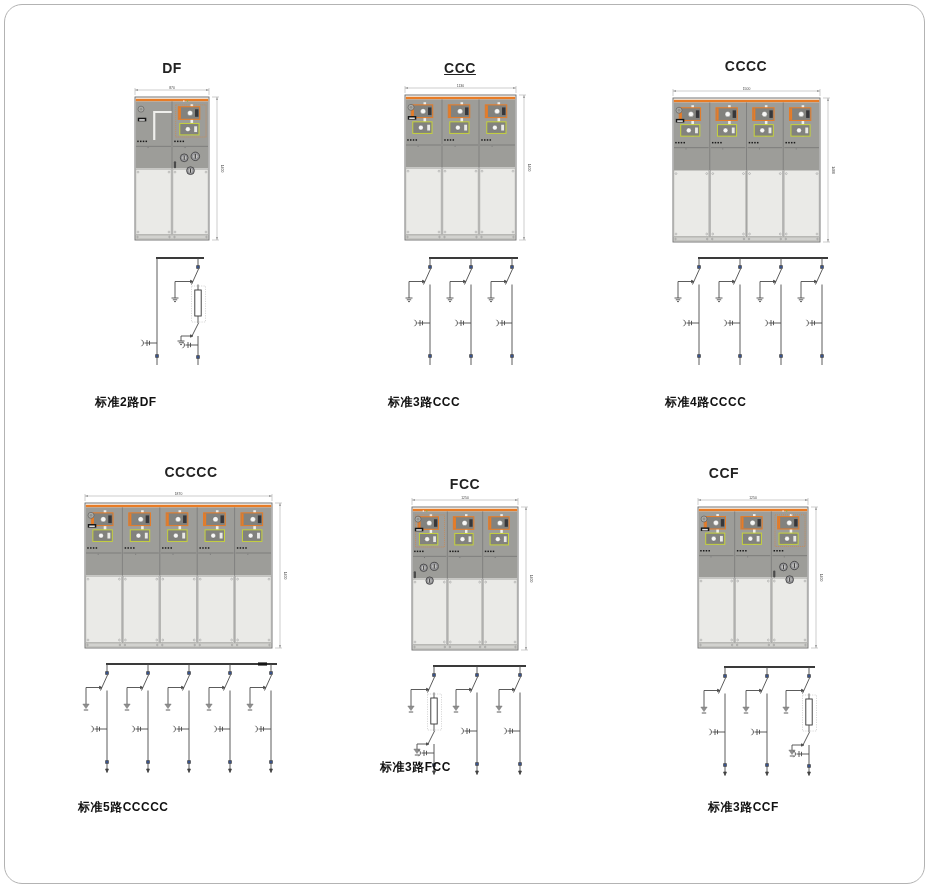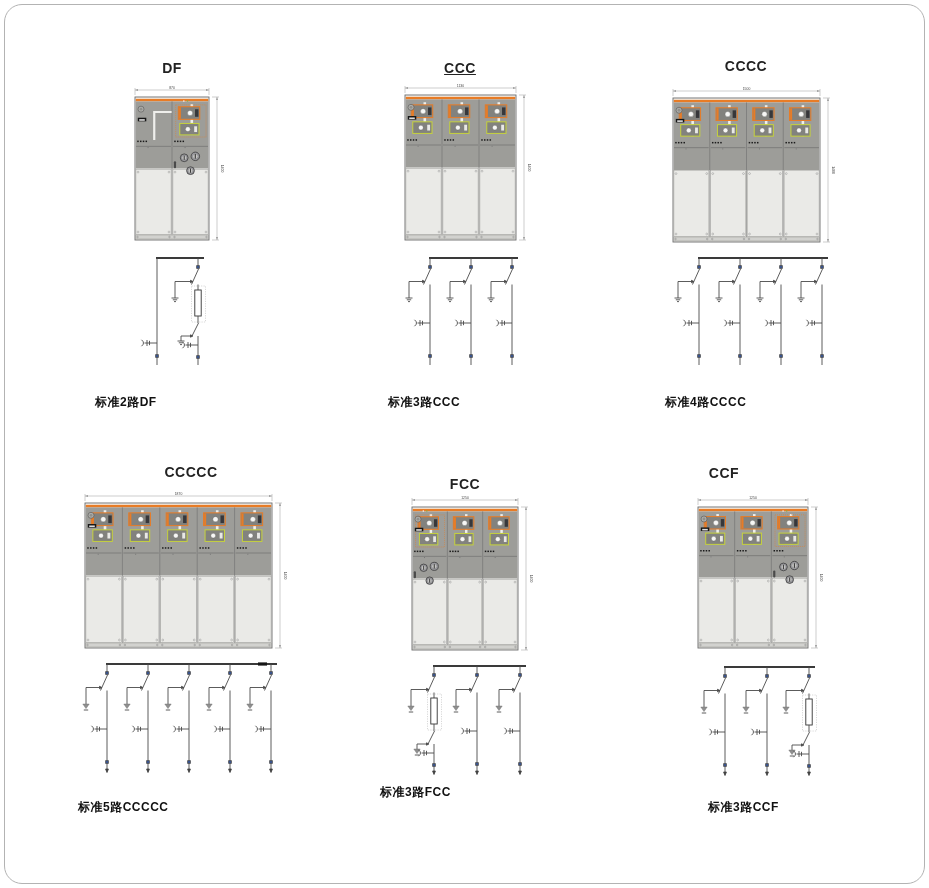--- a/index.html
+++ b/index.html
@@ -841,21 +841,21 @@
           <line x1="116" y1="31.5" x2="116" y2="112"></line>
           <line x1="103.5" y1="70" x2="116" y2="70"></line>
           <path d="M100.5,66.8 Q104.5,70 100.5,73.2" fill="none"></path>
           <line x1="106" y1="67" x2="106" y2="73"></line>
           <line x1="108.5" y1="67.8" x2="108.5" y2="72.2"></line>
           <rect x="114.7" y="101.7" width="2.6" height="2.6" fill="#3457a6"></rect>
           <path d="M114.6,110 h2.8 L116,113.5 Z" fill="#333"></path>
         </g>
       </svg>
     </div>
-  <div class="caption" id="g4-cap" style="left: 380px; top: 784px;">标准3路FCC</div>
+  <div class="caption" id="g4-cap" style="left: 380px; top: 759px;">标准3路FCC</div>
 </div>
 
 <div class="group">
   <div class="title" id="g5-title" style="left: 724px; top: 465px;">CCF</div>
   <div class="cab" id="g5-cab" style="left: 691px; top: 494px;">
       <svg width="132" height="157" viewBox="0 0 132 157" xmlns="http://www.w3.org/2000/svg">
         <g stroke="#9a9a9a" stroke-width="0.5" fill="none">
       <line x1="7" y1="11" x2="7" y2="4"></line>
       <line x1="117" y1="11" x2="117" y2="4"></line>
       <line x1="7" y1="6" x2="117" y2="6"></line>

